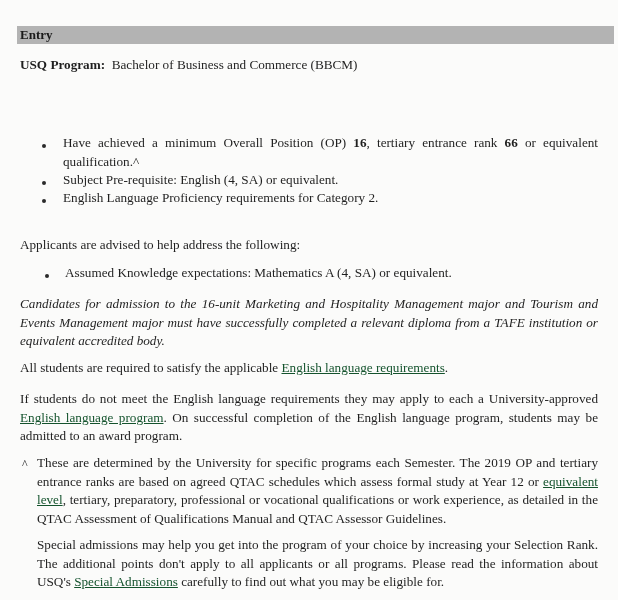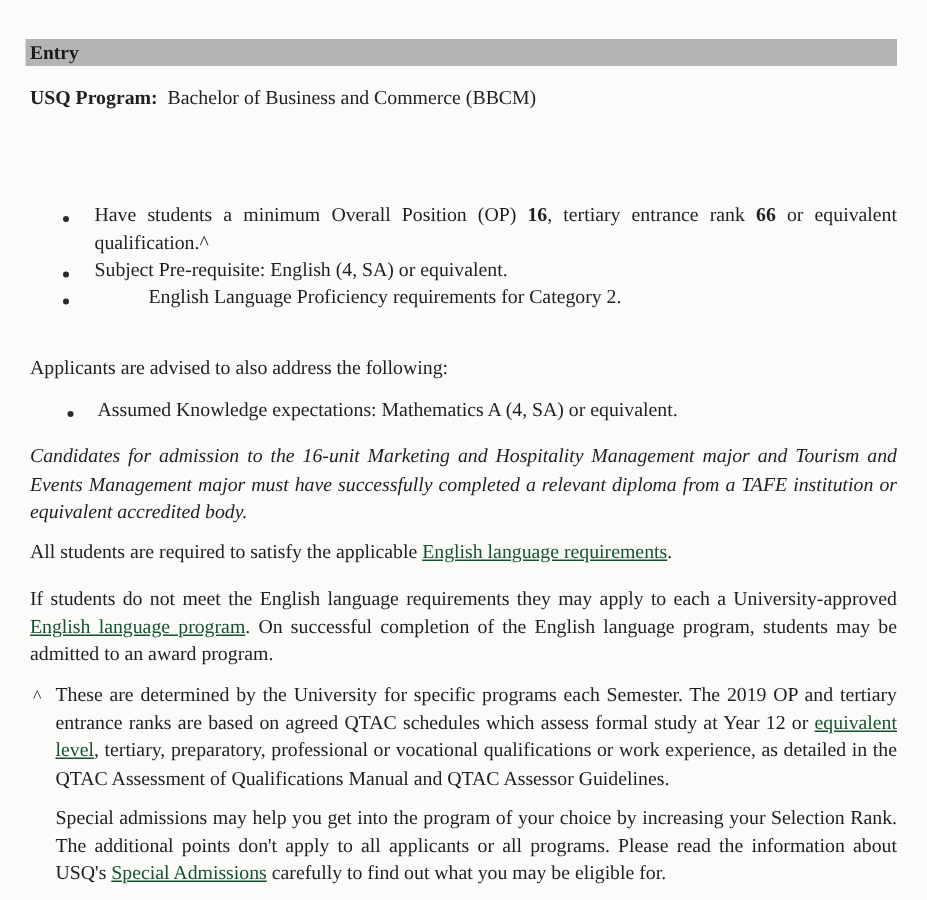--- a/index.html
+++ b/index.html
@@ -21,20 +21,21 @@
       left: 0; top: 0;
       width: 618px; height: 600px;
     }
     .section-bar {
       position: absolute;
       left: 17px;
       top: 26px;
       width: 581px;
       height: 18px;
       background: #b3b3b3;
+      padding-left: 16px;
     }
     .section-bar .title {
       position: absolute;
       left: 3px;
       top: 1px;
       font-weight: bold;
       font-size: 13px;
       color: #1a1a1a;
     }
     .line {
@@ -73,31 +74,31 @@
 
   <div class="line" style="left:20px; top:56px;">
     <span class="bold">USQ Program:</span>&nbsp;
     <span>Bachelor of Business and Commerce (BBCM)</span>
   </div>
 
 
   <div>
     <span class="bullet" style="left:42px; top:144px;"></span>
     <div class="just" style="left:63px; top:134px; width:535px;">
-      <span>Have students a minimum Overall Position (OP) </span><span class="bold">16</span><span>, tertiary entrance rank </span><span class="bold">66</span><span> or equivalent qualification.^</span>
+      <span>Have achieved a minimum Overall Position (OP) </span><span class="bold">16</span><span>, tertiary entrance rank </span><span class="bold">66</span><span> or equivalent qualification.^</span>
     </div>
 
     <span class="bullet" style="left:42px; top:181px;"></span>
     <div class="line" style="left:63px; top:171px;">Subject Pre-requisite: English (4, SA) or equivalent.</div>
 
     <span class="bullet" style="left:42px; top:199px;"></span>
-    <div class="line" style="left:63px; top:189px;margin-left:36px;">English Language Proficiency requirements for Category 2.</div>
+    <div class="line" style="left:63px; top:189px;">English Language Proficiency requirements for Category 2.</div>
   </div>
 
-  <div class="line" style="left:20px; top:236px;">Applicants are advised to also address the following:</div>
+  <div class="line" style="left:20px; top:236px;">Applicants are advised to help address the following:</div>
 
   <span class="bullet" style="left:45px; top:274px;"></span>
   <div class="line" style="left:65px; top:264px;">Assumed Knowledge expectations: Mathematics A (4, SA) or equivalent.</div>
 
   <div class="just" style="left:20px; top:295px; width:578px;font-style:italic;">Candidates for admission to the 16-unit Marketing and Hospitality Management major and Tourism and Events Management major must have successfully completed a relevant diploma from a TAFE institution or equivalent accredited body.</div>
 
   <div class="line" style="left:20px; top:359px;">
     <span>All students are required to satisfy the applicable </span><span class="link">English language requirements</span><span>.</span>
   </div>
 

